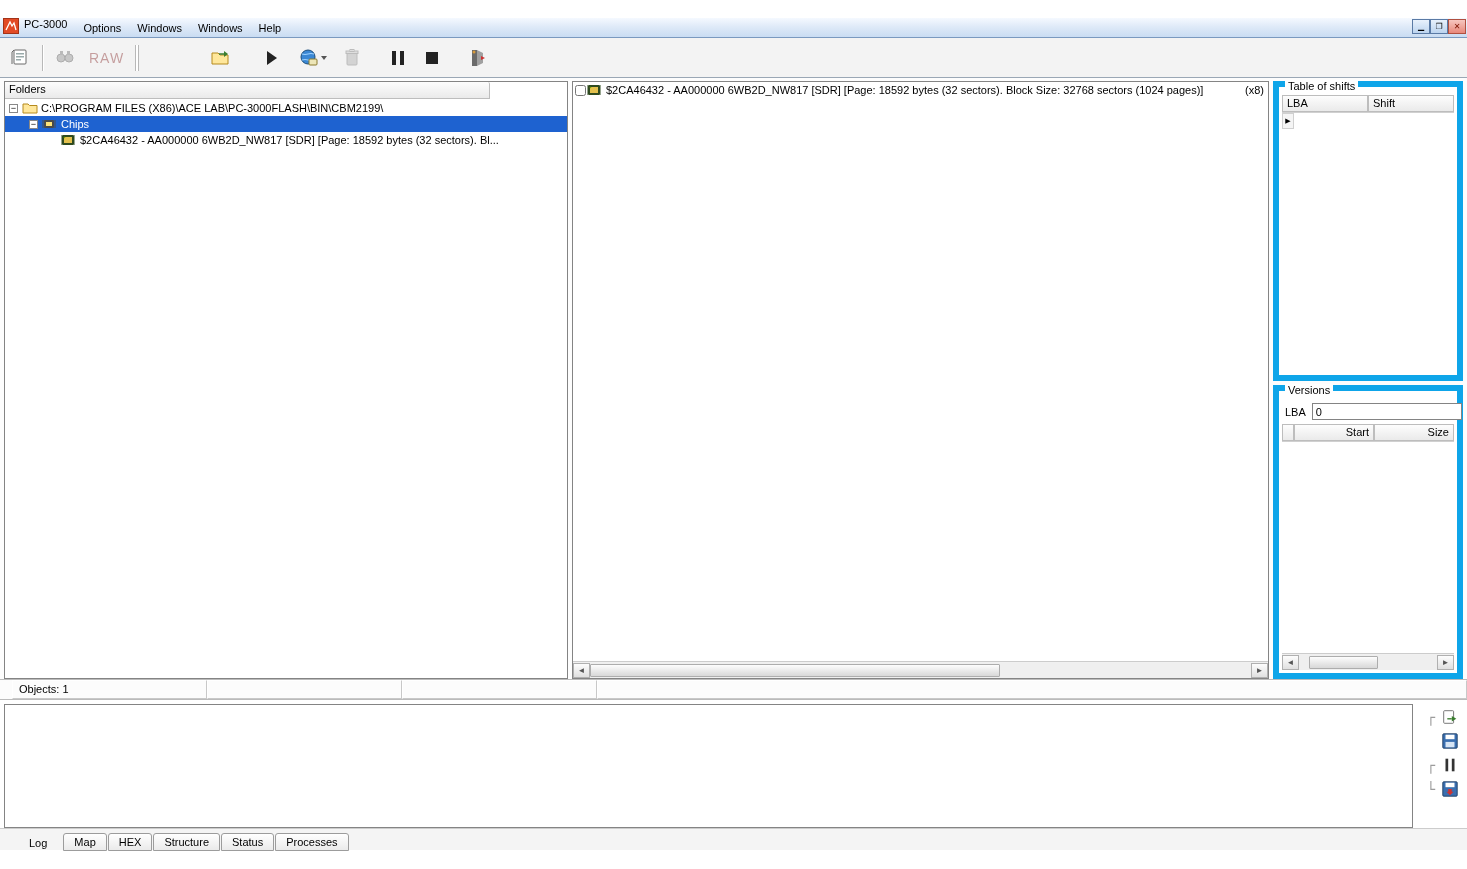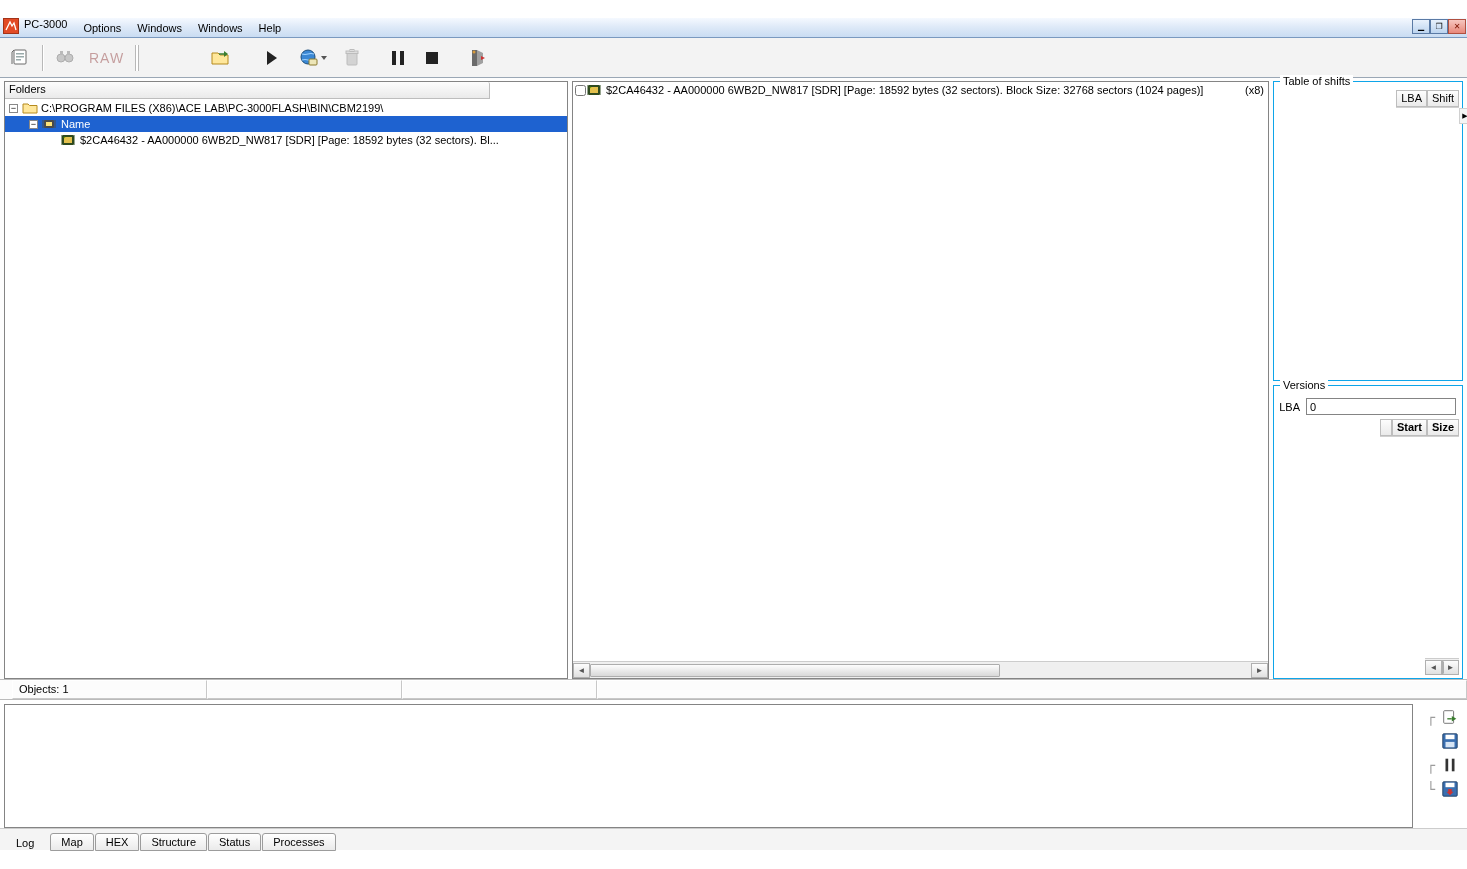--- a/index.html
+++ b/index.html
@@ -178,25 +178,25 @@
   .hscroll .track{flex:1;height:15px;background:#efefef;position:relative;}
   .hscroll .thumb{position:absolute;height:13px;top:1px;background:linear-gradient(#fdfdfd,#d8d8d8);border:1px solid #adadad;border-radius:1px; cursor:default;}
 
   
   .right-col {
     width: 190px;
     display:flex; flex-direction:column;
     gap:4px;
   }
   .groupbox {
-    border:1px solid #0ea5e9;
+    border:6px solid #0ea5e9;
     background:#fff;
     position:relative;
     padding:8px 3px 3px 3px;
-    display:flex;flex-direction:column;align-items:flex-end;
+    display:flex;flex-direction:column;
   }
   .groupbox.shifts{height:300px;}
   .groupbox.versions{flex:1;}
   .gb-title{
     position:absolute; top:-7px; left:6px;
     background:#fff; padding:0 3px;
   }
   .tbl-head{
     height:18px;
     display:flex;
@@ -213,21 +213,21 @@
     border:1px solid #d0d0d0;background:#f5f5f5;
     position:absolute;top:0;left:0;
   }
   .row-indicator::after{content:"▶";font-size:7px;color:#000;}
   .lba-row{display:flex;align-items:center;gap:6px;margin:4px 3px;}
   .lba-input{
     flex:1;height:17px;border:1px solid #848484;padding:1px 3px;font:inherit;
   }
   .ver-head{height:18px;display:flex;border-bottom:1px solid #d0d0d0;}
   .ver-head .spcol{width:12px;border:1px solid #bdbdbd;background:linear-gradient(#fdfdfd,#eaeaea);}
-  .ver-head .vcol{flex:1;border:1px solid #bdbdbd;background:linear-gradient(#fdfdfd,#eaeaea);padding:1px 4px;text-align:right;font-weight:bold;}
+  .ver-head .vcol{flex:1;border:1px solid #bdbdbd;background:linear-gradient(#fdfdfd,#eaeaea);padding:1px 4px;text-align:right;}
 
   
   .statusbar{
     height:20px;
     display:flex;
     border-bottom:1px solid #bbb;
     background:#fcfcfc;
   }
   .statusbar .cell{
     border:1px solid #c8c8c8; border-style:solid;
@@ -260,21 +260,21 @@
   .logside .pair{display:flex;align-items:center;gap:4px;}
   .logside .bracket{font-size:14px;color:#9c9c9c;font-family:monospace;}
   .logside svg{width:18px;height:18px;}
   .logside .ic{cursor:default;display:flex;align-items:center;justify-content:center;width:22px;height:18px;}
 
   
   .tabstrip{
     height:22px;
     display:flex;
     align-items:flex-end;
-    padding-left:6px;
+    padding-left:19px;
     background:#f4f4f4;
     border-top:1px solid #ccc;
   }
   .tab{
     padding:2px 10px;
     border:1px solid #9c9c9c;
     border-top-left-radius:3px;border-top-right-radius:3px;
     background:linear-gradient(#fff,#eaeaea);
     margin-right:1px;
     position:relative;
@@ -472,21 +472,21 @@
         <span class="tree-label">C:\PROGRAM FILES (X86)\ACE LAB\PC-3000FLASH\BIN\CBM2199\</span>
       </div>
       <div class="tree-row selected">
         <span class="indent" style="width:20px"></span>
         <span class="tree-toggle">−</span>
         <span class="tree-icon">
             <svg viewBox="0 0 16 14">
               <use href="#ic-chip"></use>
             </svg>
           </span>
-        <span class="tree-label">Name</span>
+        <span class="tree-label">Chips</span>
       </div>
       <div class="tree-row">
         <span class="indent" style="width:52px"></span>
         <span class="tree-icon">
             <svg viewBox="0 0 16 14">
               <use href="#ic-chip-col"></use>
             </svg>
           </span>
         <span class="tree-label">$2CA46432 -  AA000000 6WB2D_NW817 [SDR] [Page: 18592 bytes (32 sectors). Bl...</span>
       </div>

